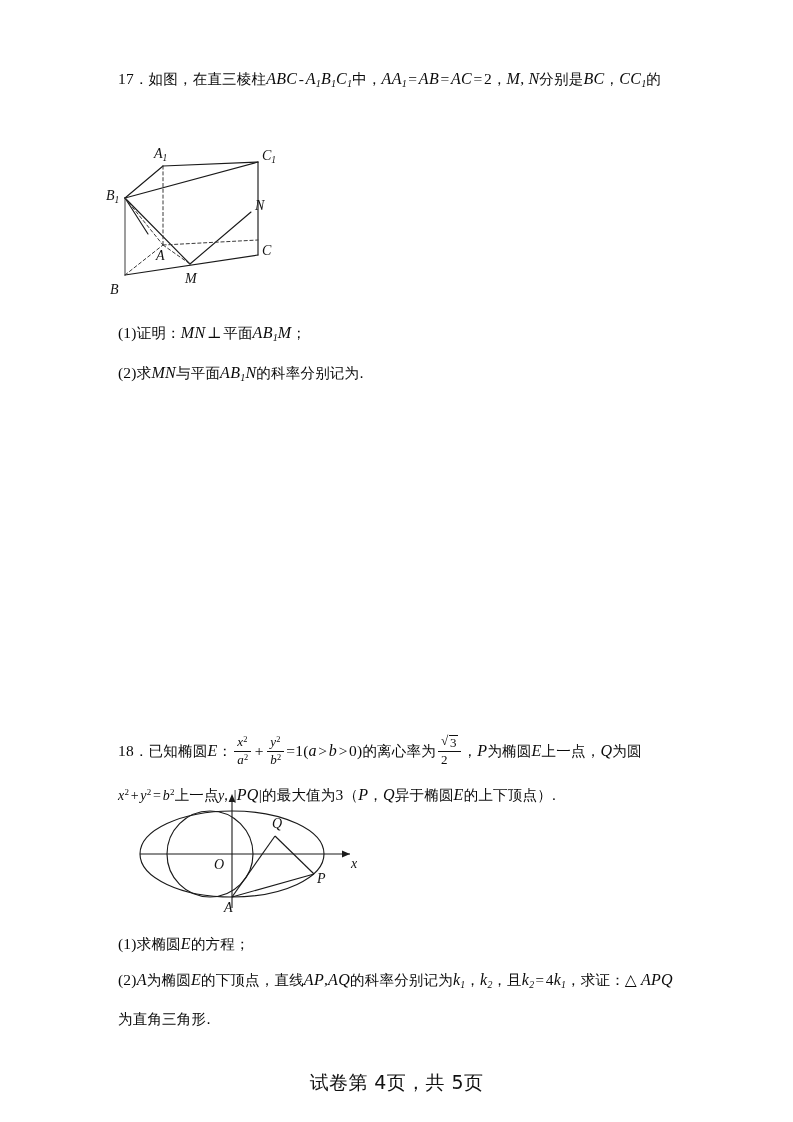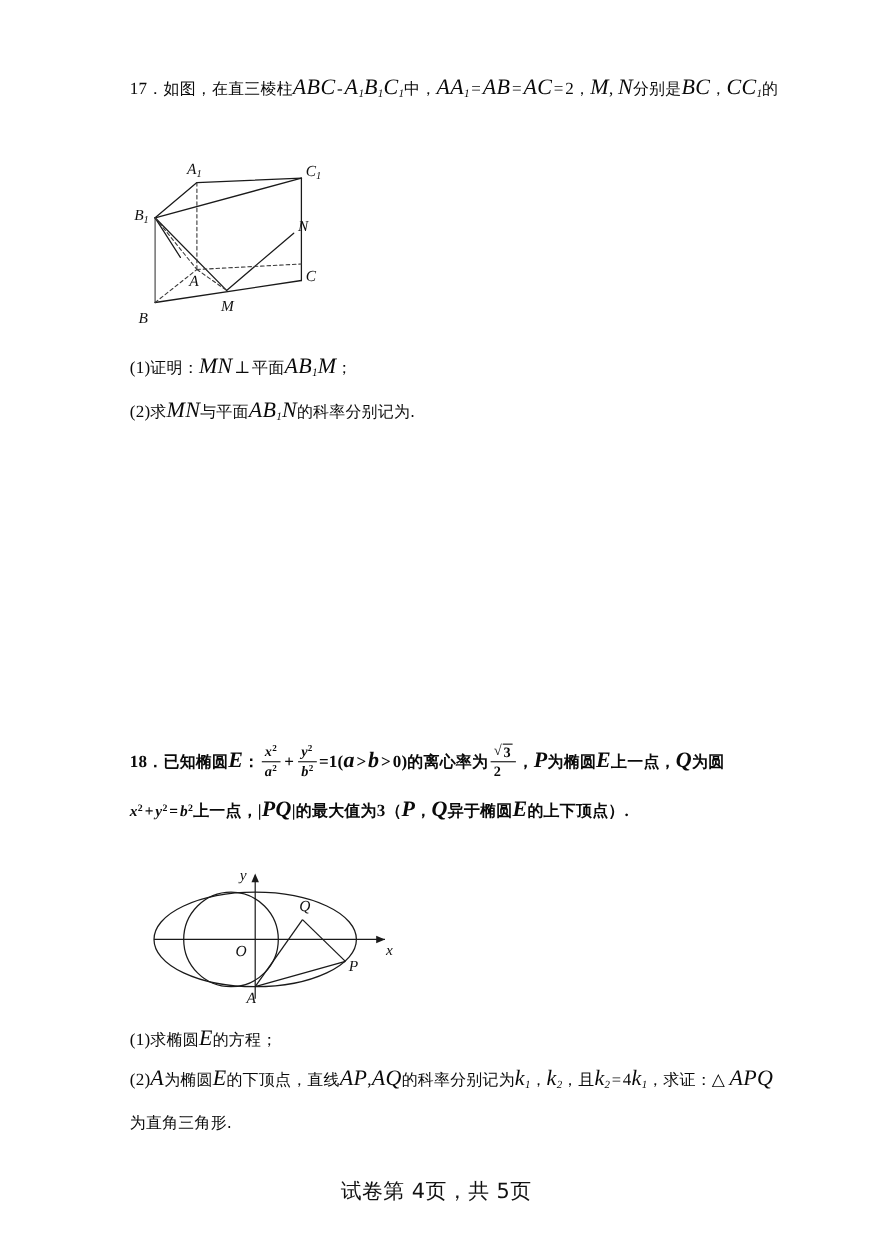--- a/index.html
+++ b/index.html
@@ -27,21 +27,21 @@
     white-space: nowrap;
     letter-spacing: 0.2px;
   }
   .cn {
     font-family: "DejaVu Sans", "Liberation Sans", sans-serif;
     font-size: 14.5px;
   }
   .mi {
     font-family: "Liberation Serif", "DejaVu Serif", serif;
     font-style: italic;
-    font-size: 20px;
+    font-size: 16px;
     letter-spacing: 0.3px;
   }
   .mn {
     font-family: "Liberation Serif", "DejaVu Serif", serif;
     font-style: normal;
     font-size: 15.5px;
     text-align: right;
   }
   .op {
     font-family: "Liberation Serif", "DejaVu Serif", serif;
@@ -136,21 +136,21 @@
 <div class="page">
 
   <div class="block" style="left:118px; top:62px; width:600px;">
 
     <div class="qline">
       <span class="mn">17</span><span class="cn">．</span><span class="cn">如图，在直三棱柱</span><span class="mi">ABC</span><span class="op">-</span><span class="mi">A</span><sub class="sb">1</sub><span class="mi">B</span><sub class="sb">1</sub><span class="mi">C</span><sub class="sb">1</sub><span class="cn">中，</span><span class="mi">AA</span><sub class="sb">1</sub><span class="op">=</span><span class="mi">AB</span><span class="op">=</span><span class="mi">AC</span><span class="op">=</span><span class="mn">2</span><span class="cn">，</span><span class="mi">M</span><span class="mn">,</span>&nbsp;<span class="mi">N</span><span class="cn">分别是</span><span class="mi">BC</span><span class="cn">，</span><span class="mi">CC</span><sub class="sb">1</sub><span class="cn">的</span>
     </div>
 
   </div>
 
-  <div class="figure" style="left:118px; top:142px;">
+  <div class="figure" style="left:102px; top:142px;">
     <svg width="200" height="170" viewBox="0 0 200 170">
       <g fill="none" stroke="#1a1a1a" stroke-width="1.15" stroke-linecap="round" stroke-linejoin="round">
 
         <line x1="61" y1="24" x2="156" y2="20"></line>
         <line x1="23" y1="56" x2="61" y2="24"></line>
         <line x1="23" y1="56" x2="156" y2="20"></line>
 
         <line x1="23" y1="56" x2="23" y2="133" stroke="#555"></line>
         <line x1="156" y1="20" x2="156" y2="113"></line>
 
@@ -185,21 +185,21 @@
       <span class="mn">(1)</span><span class="cn">证明：</span><span class="mi">MN</span><span class="op">⊥</span><span class="cn">平面</span><span class="mi">AB</span><sub class="sb">1</sub><span class="mi">M</span><span class="cn">；</span>
     </div>
   </div>
 
   <div class="block" style="left:118px; top:356px; width:600px;">
     <div class="qline">
       <span class="mn">(2)</span><span class="cn">求</span><span class="mi">MN</span><span class="cn">与平面</span><span class="mi">AB</span><sub class="sb">1</sub><span class="mi">N</span><span class="cn">的科率分别记为.</span>
     </div>
   </div>
 
-  <div class="block" style="left:118px; top:670px; width:620px;font-weight:bold;">
+  <div class="block" style="left:118px; top:730px; width:620px;">
 
     <div class="qline" style="line-height:42px;">
       <span class="mn">18</span><span class="cn">．</span><span class="cn">已知椭圆</span><span class="mi">E</span><span class="cn">：</span><span class="frac"><span class="num"><span>x</span><sup class="sp">2</sup></span><span class="den"><span>a</span><sup class="sp">2</sup></span></span><span class="op">+</span><span class="frac"><span class="num"><span>y</span><sup class="sp">2</sup></span><span class="den"><span>b</span><sup class="sp">2</sup></span></span><span class="mn">=1(</span><span class="mi">a</span><span class="op">&gt;</span><span class="mi">b</span><span class="op">&gt;</span><span class="mn">0)</span><span class="cn">的离心率为</span><span class="frac"><span class="num up"><span class="rad"><span class="bar">3</span></span></span><span class="den up">2</span></span><span class="cn">，</span><span class="mi">P</span><span class="cn">为椭圆</span><span class="mi">E</span><span class="cn">上一点，</span><span class="mi">Q</span><span class="cn">为圆</span>
     </div>
 
     <div class="qline" style="line-height:40px; font-size:14px;">
       <span class="mi" style="font-size:14px;">x</span><sup class="sp">2</sup><span class="op">+</span><span class="mi" style="font-size:14px;">y</span><sup class="sp">2</sup><span class="op">=</span><span class="mi" style="font-size:14px;">b</span><sup class="sp">2</sup><span class="cn">上一点，</span><span class="mn">|</span><span class="mi">PQ</span><span class="mn">|</span><span class="cn">的最大值为</span><span class="mn">3</span><span class="cn">（</span><span class="mi">P</span><span class="cn">，</span><span class="mi">Q</span><span class="cn">异于椭圆</span><span class="mi">E</span><span class="cn">的上下顶点</span><span class="cn">）</span><span class="mn">.</span>
     </div>
   </div>
 

